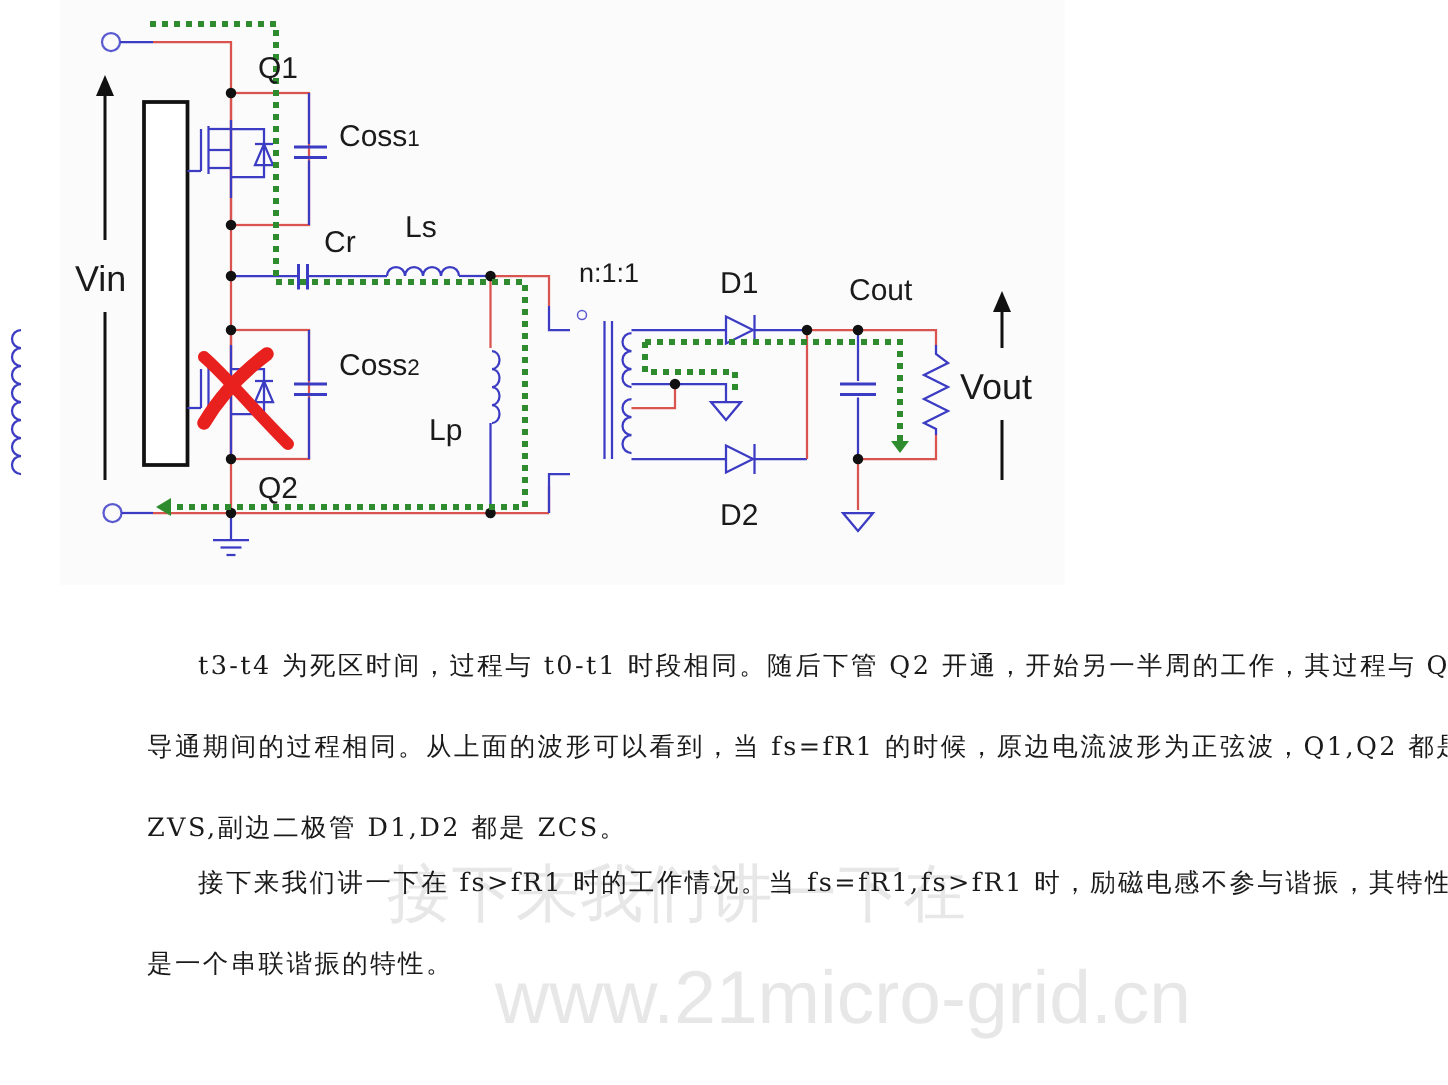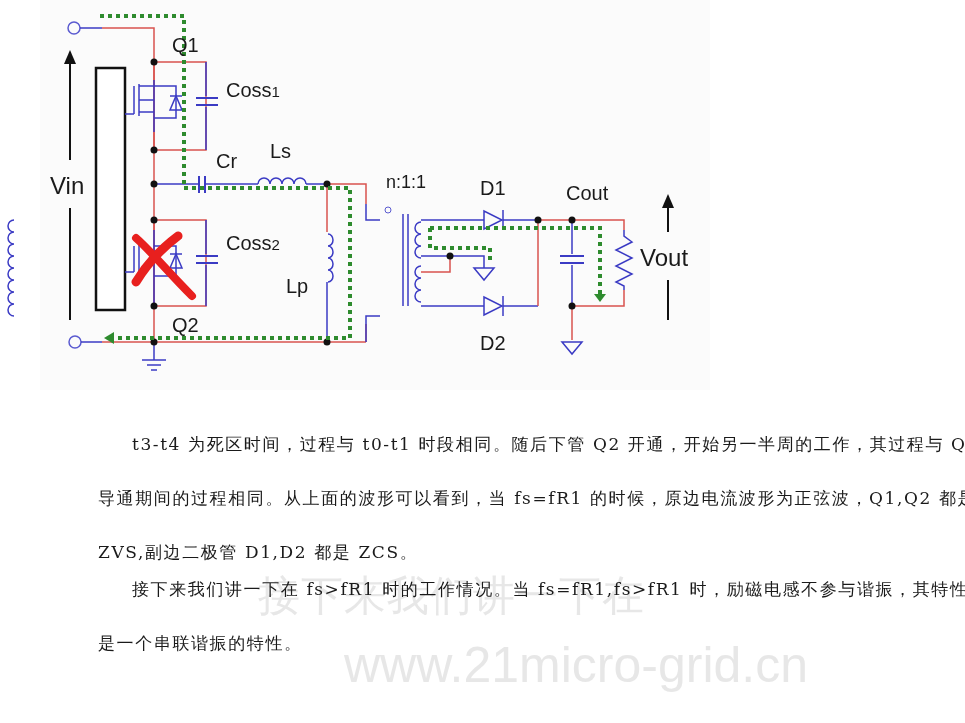--- a/index.html
+++ b/index.html
@@ -5,21 +5,21 @@
   html, body { margin:0; padding:0; background:#ffffff; }
   body { width:965px; height:723px; position:relative; overflow:hidden; font-family:"DejaVu Serif", serif; }
   #circuit { position:absolute; left:0; top:0; width:965px; height:400px; }
   .lbl { font-family:"Liberation Sans", sans-serif; fill:#1a1a1a; }
   .para { position:absolute; left:50px; width:900px; font-family:"DejaVu Serif", serif; font-size:17px; color:#1a1a1a; letter-spacing:1.6px; line-height:54px;margin-left:48px; }
   .para .indent { display:inline-block; width:34px; }
   #p1 { top:417px; }
   #p2 { top:562px; }
   .wm { position:absolute; font-family:"Liberation Sans", sans-serif; color:rgba(170,170,170,0.28); pointer-events:none; white-space:nowrap; }
   #wm1 { left:258px; top:568px; font-size:42px; letter-spacing:1px; }
-  #wm2 { left:330px; top:636px; font-size:50px;margin-left:14px; }
+  #wm2 { left:330px; top:636px; font-size:50px; }
 </style>
 </head>
 <body>
 
 <svg id="circuit" viewBox="0 0 965 400" xmlns="http://www.w3.org/2000/svg">
   <rect x="40" y="0" width="670" height="390" fill="#fbfbfb"></rect>
 
   <g>
     <circle cx="74" cy="28" r="6" fill="none" stroke="#5a5ad0" stroke-width="1.5"></circle>
     <line x1="80" y1="28" x2="102" y2="28" stroke="#3b3bc4" stroke-width="1.5"></line>

